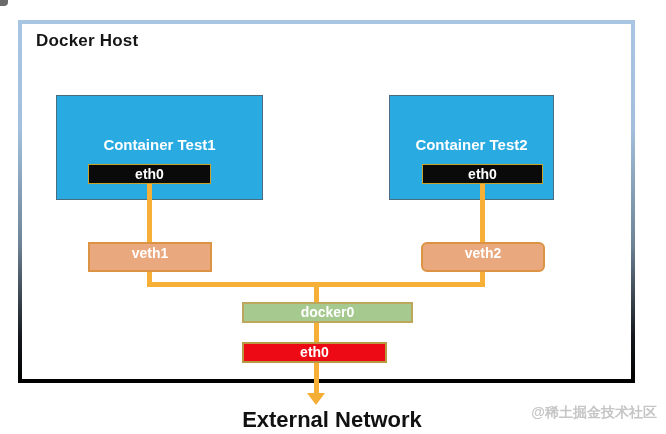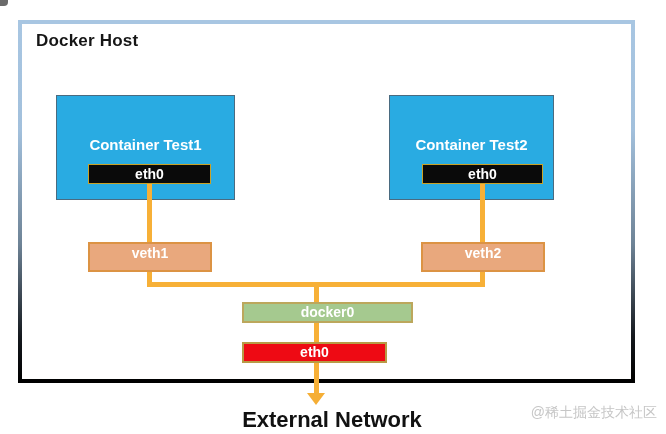--- a/index.html
+++ b/index.html
@@ -36,21 +36,21 @@
 
   .container-box {
     background: #29abe2;
     border: 1px solid #4a6b80;
   }
   .container-box .c-label {
     position: absolute; left: 0; right: 0; top: 40px;
     text-align: center;
     color: #ffffff; font-size: 15px; font-weight: 700;
   }
-  .c1 { left: 56px;  top: 95px; width: 179px; height: 105px; }
+  .c1 { left: 56px;  top: 95px; width: 207px; height: 105px; }
   .c2 { left: 389px; top: 95px; width: 165px; height: 105px; }
 
   .if-black {
     background: #0a0a0a;
     border: 1px solid #c9a227;
     color: #ffffff; font-size: 14px; font-weight: 700;
     text-align: center; line-height: 18px;
     height: 20px;
   }
   .if1 { left: 88px;  top: 164px; width: 123px; }
@@ -71,21 +71,21 @@
   }
 
   .veth-box {
     background: #e9a87d;
     border: 2px solid #dc9344;
     color: #ffffff; font-size: 14px; font-weight: 700;
     text-align: center; line-height: 18px;
     width: 124px; height: 30px;
   }
   .veth1 { left: 88px;  top: 242px; }
-  .veth2 { left: 421px; top: 242px; }
+  .veth2 { left: 421px; top: 242px; border-radius: 6px; }
 
   .bridge-box {
     left: 242px; top: 302px; width: 171px; height: 21px;
     background: #a5c98f;
     border: 2px solid #bca75c;
     color: #ffffff; font-size: 14px; font-weight: 700;
     text-align: center; line-height: 17px;
   }
   .host-if-box {
     left: 242px; top: 342px; width: 145px; height: 21px;
@@ -96,21 +96,21 @@
   }
 
   .external-label {
     left: 240px; top: 407px; width: 184px;
     text-align: center;
     color: #111111; font-size: 22px; font-weight: 700;
   }
   .watermark {
     left: 505px; top: 404px; width: 152px;
     text-align: right;
-    color: #c6c6c6; font-size: 14px; font-weight: 400;
+    color: #c6c6c6; font-size: 14px; font-weight: 700;
   }
 </style>
 </head>
 <body>
 
 <div class="stage">
 
   <div class="abs edge-artifact"></div>
 
   <div class="abs docker-host"></div>

